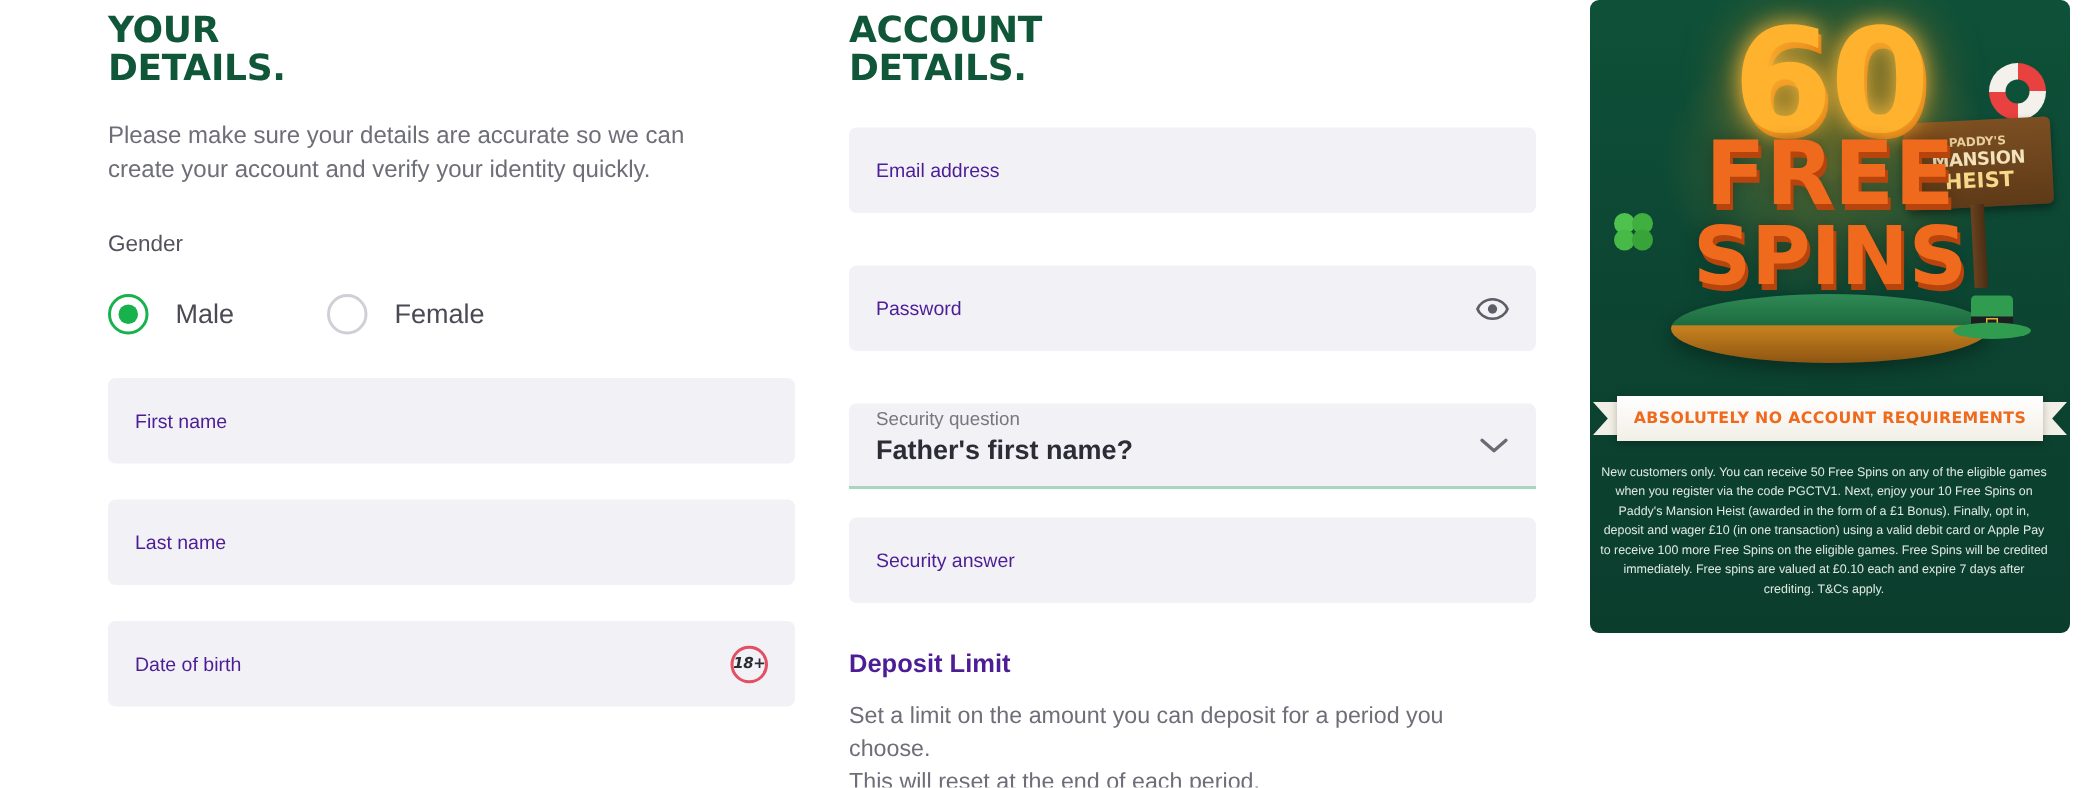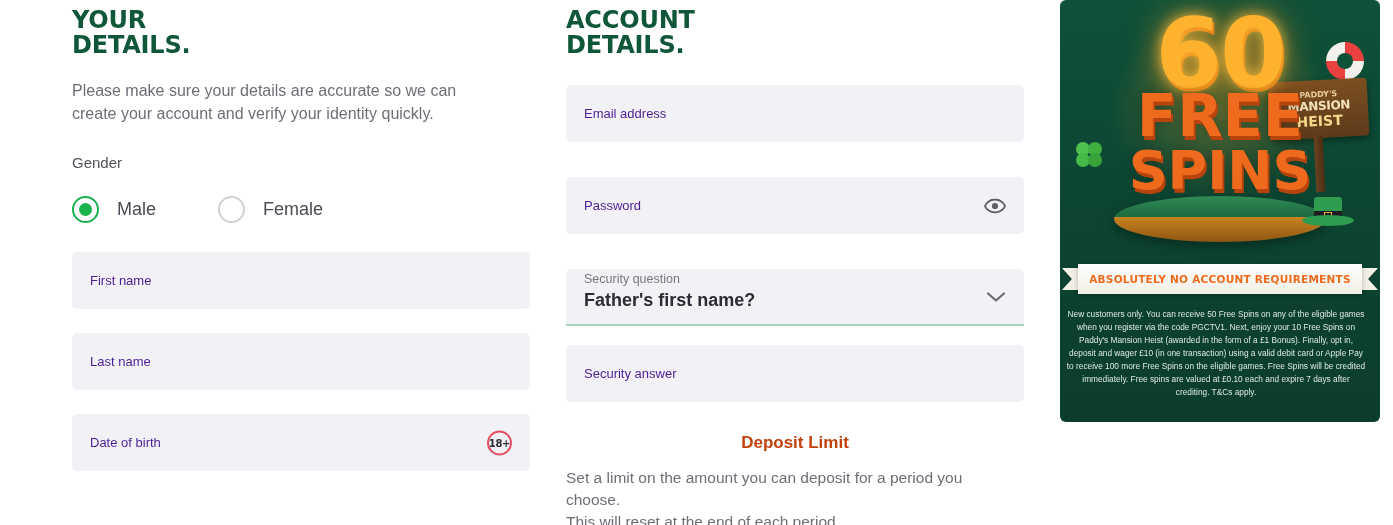--- a/index.html
+++ b/index.html
@@ -98,26 +98,27 @@
     display:flex; align-items:center; justify-content:center;
   }
 
   .badge18 {
     width: 25px; height: 25px; border-radius:50%;
     border: 2px solid #e34f63;
     color:#2b2b33; font-size:10px; font-weight:800;
     display:flex; align-items:center; justify-content:center;
     font-family:"DejaVu Sans", sans-serif;
     letter-spacing:-0.3px;
+    font-style:italic;
   }
 
   
   .sub-head {
     margin-top: 31px;
-    font-size: 17px; font-weight: 700; color:#c2410c;text-align:center;
+    font-size: 17px; font-weight: 700; color:#4c1d95;
   }
   .sub-text {
     margin-top: 14px; font-size: 15.5px; color:#6e6e78; line-height: 22px;
     width: 452px;
   }
 
   
   .promo {
     position: absolute;
     left: 1060px; top: 0; width: 320px; height: 422px;

